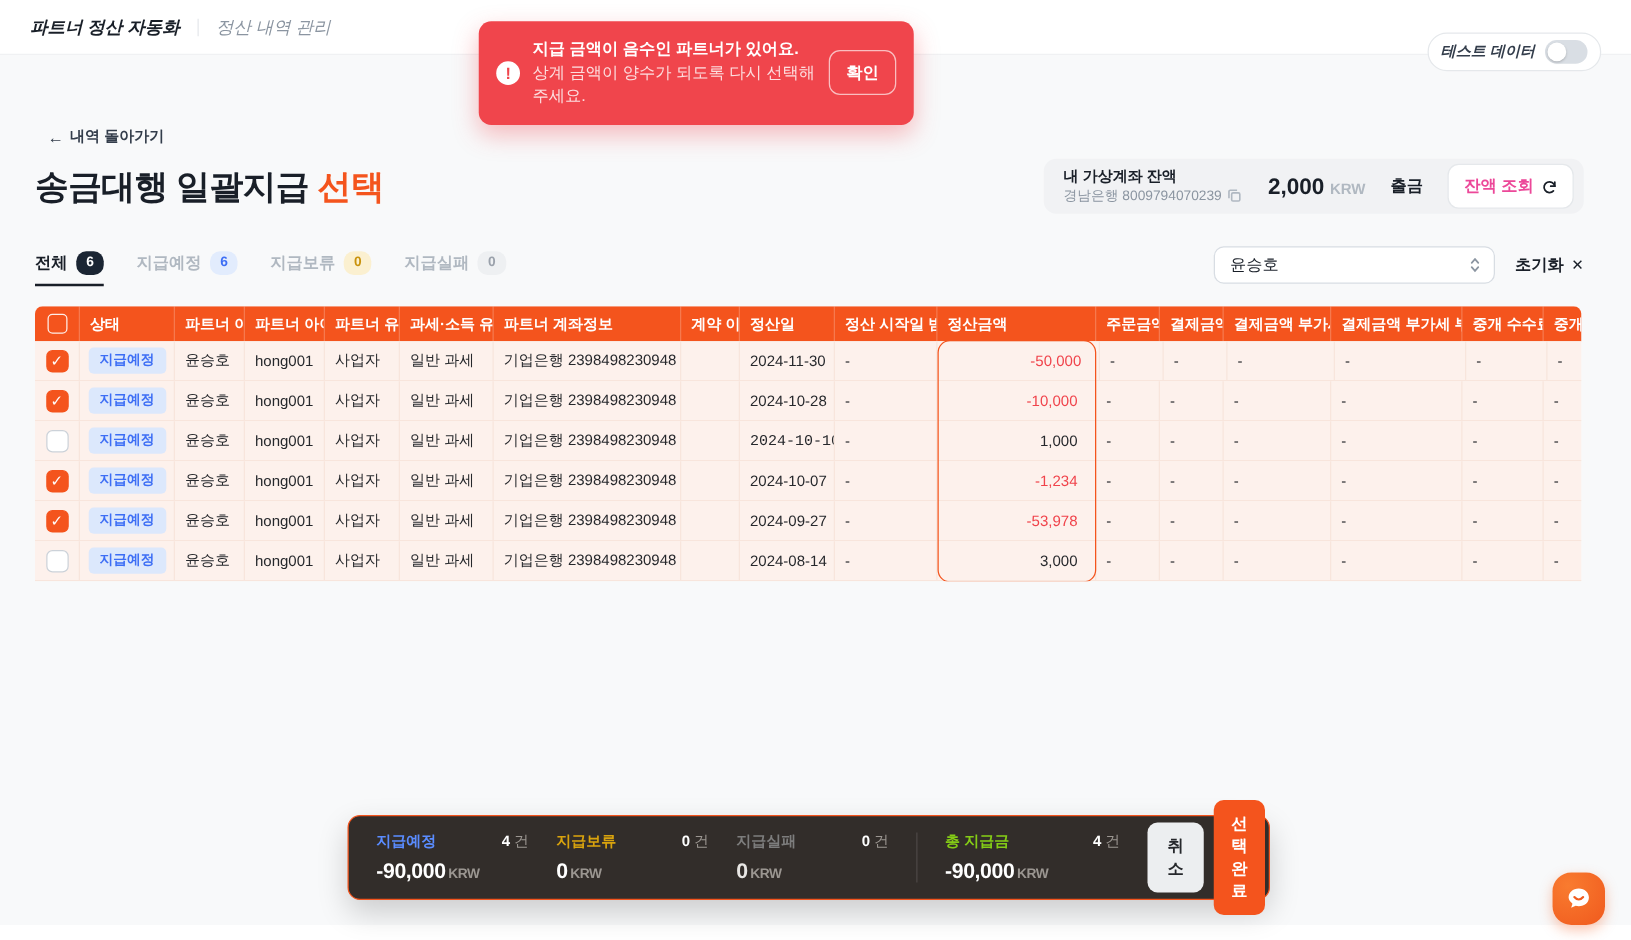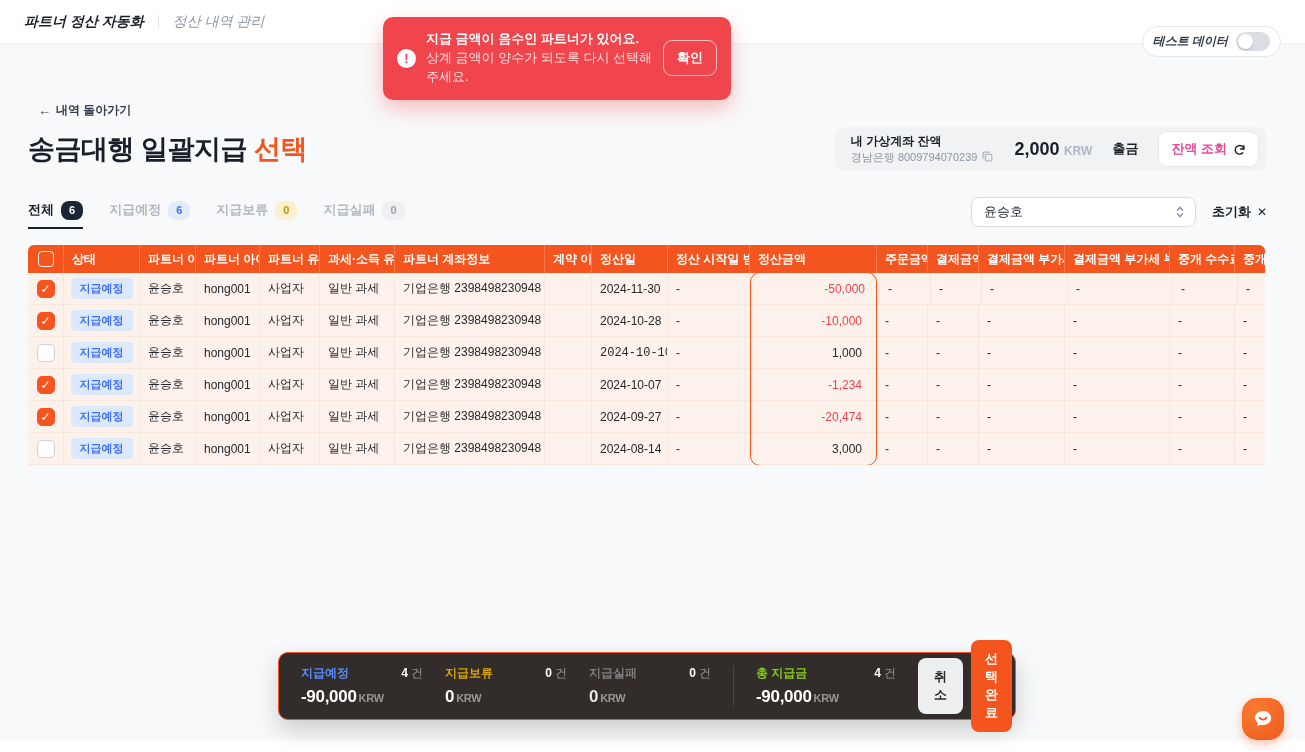--- a/index.html
+++ b/index.html
@@ -336,21 +336,21 @@
           <span class="badge-sched">지급예정</span>
         </div>
         <div class="cell" style="width: 56px;">윤승호</div>
         <div class="cell" style="width: 64px;">hong001</div>
         <div class="cell" style="width: 60px;">사업자</div>
         <div class="cell" style="width: 75px;">일반 과세</div>
         <div class="cell" style="width: 150px;">기업은행 2398498230948</div>
         <div class="cell" style="width: 47px;"></div>
         <div class="cell" style="width: 76px;">2024-09-27</div>
         <div class="cell" style="width: 82px;">-</div>
-        <div class="cell amount neg" style="width: 127px;">-20,474</div>
+        <div class="cell amount neg" style="width: 127px;">-53,978</div>
         <div class="cell" style="width: 51px;">-</div>
         <div class="cell" style="width: 51px;">-</div>
         <div class="cell" style="width: 86px;">-</div>
         <div class="cell" style="width: 105px;">-</div>
         <div class="cell" style="width: 65px;">-</div>
         <div class="cell" style="width: 120px;">-</div>
       </div>
       <div class="t-row">
         <div class="cell cb-cell">
           <div class="cb"></div>

